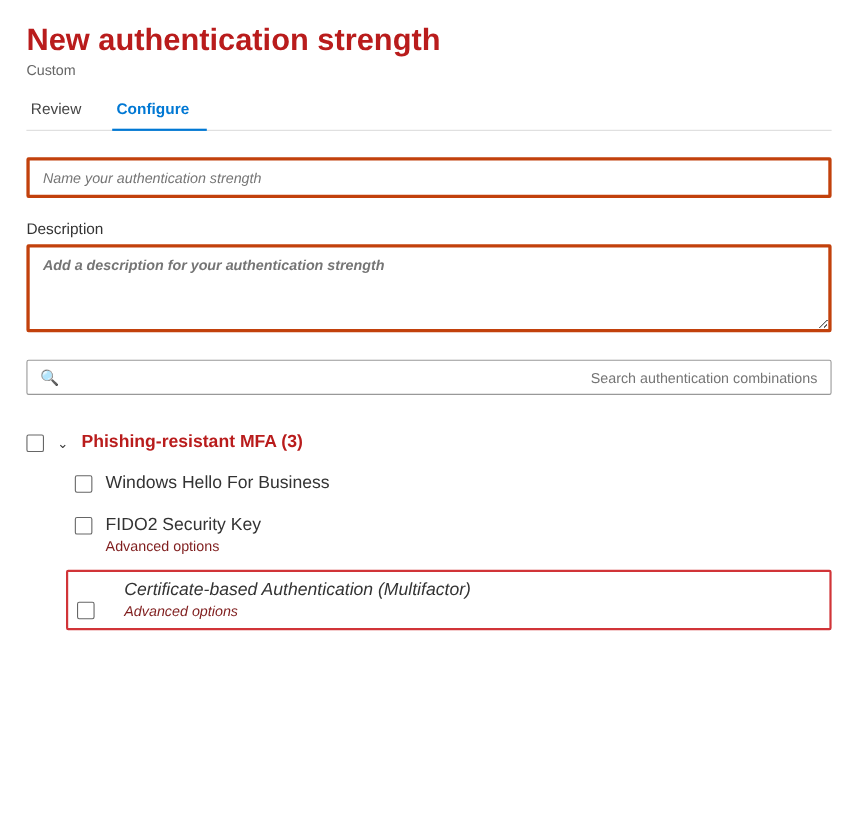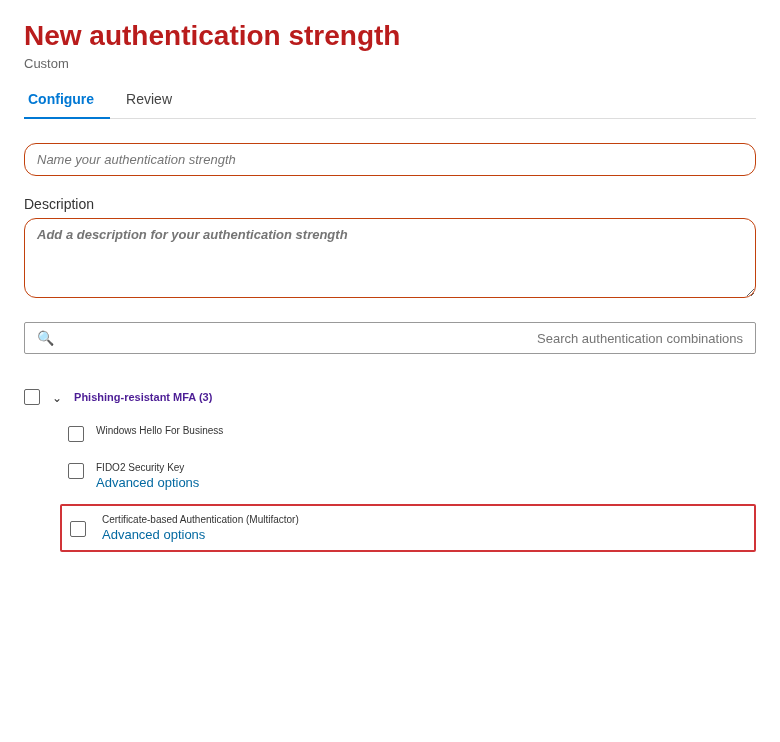--- a/index.html
+++ b/index.html
@@ -55,22 +55,22 @@
       margin-bottom: 6px;
       display: flex;
       align-items: center;
       gap: 4px;
     }
     .required-star {
       color: #d13438;
     }
     .text-input {
       width: 100%;
-      border: 1px solid #c2410c;
-      border-radius: 12px;
+      border: 3px solid #c2410c;
+      border-radius: 2px;
       padding: 8px 12px;
       font-size: 13px;
       color: #888;
       font-style: italic;
       font-family: inherit;
       background: #fff;
       outline: none;
     }
     textarea.text-input {
       resize: vertical;
@@ -130,57 +130,57 @@
       cursor: pointer;
       display: inline-block;
     }
     .chevron {
       font-size: 12px;
       color: #333;
       flex-shrink: 0;
       margin-top: 2px;
     }
     .group-label {
-      font-size: 11px;
+      font-size: 16px;
       font-weight: 700;
-      color: #4c1d95;
+      color: #b91c1c;
     }
     .item-content {
       display: flex;
       flex-direction: column;
       gap: 2px;
     }
     .item-label {
-      font-size: 10px;
+      font-size: 16px;
       color: #333;
     }
     .advanced-options-link {
       font-size: 13px;
-      color: #0369a1;
+      color: #7f1d1d;
       cursor: pointer;
       text-decoration: none;
     }
     .indented {
       margin-left: 44px;
     }
     .indented-checkbox-row {
       display: flex;
       align-items: flex-start;
       gap: 12px;
     }
   </style>
 </head>
 <body>
 
 <h1 class="page-title">New authentication strength</h1>
 <p class="page-subtitle">Custom</p>
 
 <div class="tabs">
+  <div class="tab">Review</div>
   <div class="tab active">Configure</div>
-  <div class="tab">Review</div>
 </div>
 
 <div class="field-group">
   <input type="text" class="text-input" placeholder="Name your authentication strength" style="">
 </div>
 
 <div class="field-group">
   <div class="field-label">Description</div>
   <textarea class="text-input" placeholder="Add a description for your authentication strength" style=""></textarea>
 </div>
@@ -211,21 +211,21 @@
     <div class="indented-checkbox-row combo-item">
       <span class="checkbox"></span>
       <div class="item-content">
         <span class="item-label">FIDO2 Security Key</span>
         <a class="advanced-options-link">Advanced options</a>
       </div>
     </div>
   </div>
 
   <div class="indented">
-    <div style="border: 2px solid #d13438; border-radius: 2px; padding: 8px 8px 8px 0; margin-left: -8px; padding-left: 8px; display: flex; align-items: center; gap: 16px; margin-top: 4px;">
+    <div style="border: 2px solid #d13438; border-radius: 2px; padding: 8px 8px 8px 0; margin-left: -8px; padding-left: 8px; display: flex; align-items: flex-end; gap: 27px; margin-top: 4px; font-style: italic;">
       <span class="checkbox" style="margin-top: 2px;"></span>
       <div class="item-content">
         <span class="item-label">Certificate-based Authentication (Multifactor)</span>
         <a class="advanced-options-link">Advanced options</a>
       </div>
     </div>
   </div>
 
 </div>
 

